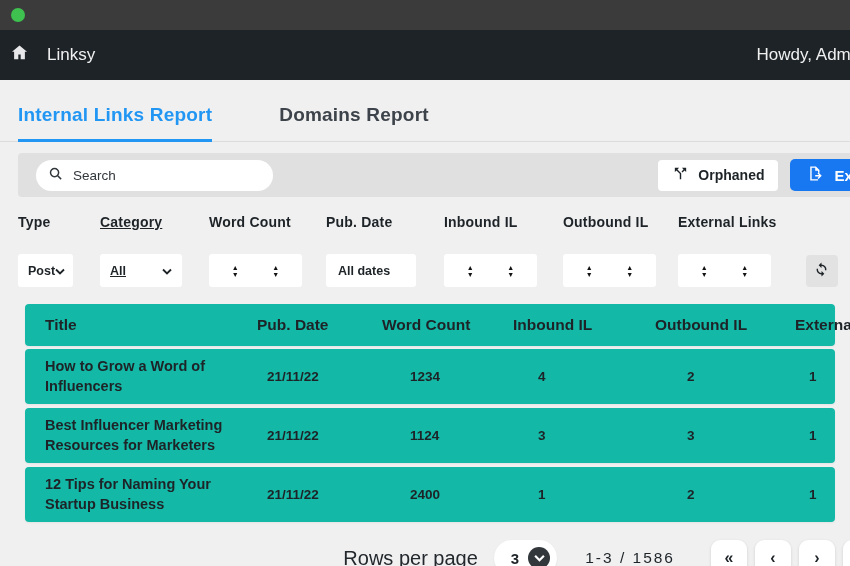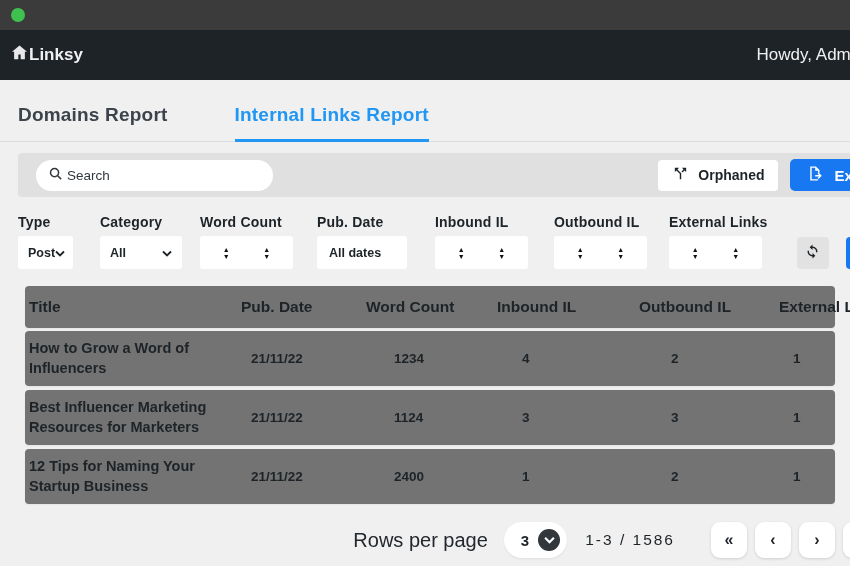--- a/index.html
+++ b/index.html
@@ -11,71 +11,71 @@
     position: relative;
     color: #1d2327;
   }
 
   
   .mac-bar { height: 30px; background: #3b3b3b; display: flex; align-items: center; padding-left: 11px; }
   .mac-dot { width: 14px; height: 14px; border-radius: 50%; background: #3ec14e; }
 
   
   .admin-bar { height: 50px; background: #1d2327; color: #f0f0f1; display: flex; align-items: center; padding-left: 10px; font-size: 17px; }
-  .admin-brand { display: flex; align-items: center; gap: 0; font-weight: 700; }
+  .admin-brand { display: flex; align-items: center; gap: 18px; font-weight: 400; }
   .admin-greeting { margin-left: auto; margin-right: -14px; white-space: nowrap; font-weight: 500; }
 
   
   .tabs { display: flex; gap: 67px; padding-left: 18px; border-bottom: 1px solid #dcdcde; margin-top: 8px; }
   .tab { font-size: 19px; font-weight: 700; color: #3c434a; padding: 16px 0 13px; cursor: pointer; border-bottom: 3px solid transparent; margin-bottom: -1px; letter-spacing: 0.2px; }
   .tab.active { color: #2196f3; border-bottom-color: #2196f3; }
 
   
   .toolbar { margin-left: 18px; margin-top: 11px; height: 44px; width: calc(100% - 18px + 10px); background: #e0e0e1; border-radius: 4px; display: flex; align-items: center; padding-left: 18px; }
-  .search-pill { width: 237px; height: 31px; background: #fff; border-radius: 16px; display: flex; align-items: center; gap: 4px; padding: 0 12px; flex: none; }
+  .search-pill { width: 237px; height: 31px; background: #fff; border-radius: 16px; display: flex; align-items: center; gap: 10px; padding: 0 12px; flex: none; }
   .search-pill input { border: none; outline: none; font-family: inherit; font-size: 13.5px; color: #1d2327; width: 100%; background: transparent; }
   .search-pill input::placeholder { color: #32373c; opacity: 1; }
   .orphaned-btn { margin-left: auto; flex: none; background: #fff; border: none; border-radius: 4px; height: 31px; padding: 0 14px; display: flex; gap: 9px; align-items: center; font-family: inherit; font-size: 14px; font-weight: 600; color: #1d2327; cursor: pointer; }
   .export-btn { flex: none; margin-left: 12px; margin-right: -46px; background: #1778f2; color: #fff; border: none; border-radius: 5px; height: 32px; padding: 0 24px 0 16px; display: flex; gap: 11px; align-items: center; font-family: inherit; font-size: 15px; font-weight: 600; cursor: pointer; }
 
   
   .filters { display: flex; align-items: flex-start; padding: 17px 0 0 18px; }
-  .filter { display: flex; flex-direction: column; gap: 6px; }
+  .filter { display: flex; flex-direction: column; gap: 24px; }
   .filter-label { font-size: 14px; font-weight: 600; color: #1d2327; letter-spacing: 0.2px; white-space: nowrap; }
   .fbox { background: #fff; border-radius: 3px; height: 33px; display: flex; align-items: center; font-size: 12.5px; font-weight: 600; }
   .select-box { justify-content: space-between; padding: 0 10px; cursor: pointer; }
   .spinbox { justify-content: space-around; padding: 0 6px; }
   .spinner { display: flex; flex-direction: column; align-items: center; cursor: pointer; }
   .sp-glyph { font-size: 7px; line-height: 7px; color: #111; }
   .datebox { padding: 0 12px; cursor: pointer; }
   .icon-btn { width: 32px; height: 32px; border: none; border-radius: 4px; display: flex; align-items: center; justify-content: center; cursor: pointer; align-self: flex-end; flex: none; }
   .refresh-btn { background: #e2e2e3; }
   .sort-btn { background: #1778f2; }
 
   .w-type { width: 55px; text-align: center; } .m-type { margin-right: 27px; }
-  .w-cat { width: 82px; } .m-cat { margin-right: 18px; }
+  .w-cat { width: 82px; } .m-cat { margin-right: 27px; text-decoration: underline; }
   .w-num { width: 93px; } .m-wc { margin-right: 24px; } .m-pd { margin-right: 28px; }
   .w-date { width: 90px; } .m-in { margin-right: 26px; } .m-out { margin-right: 22px; } .m-ext { margin-right: 29px; }
   .m-ref { margin-right: 17px; }
 
   
   .table { margin: 17px 0 0 25px; }
-  .t-card { background: #737373; border-radius: 4px; width: calc(100% - 25px + 10px); box-shadow: 0 1px 2px rgba(0,0,0,0.05); display: grid; grid-template-columns: 212px 125px 131px 142px 140px 170px; align-items: center; padding-left: 4px; }
+  .t-card { background: #14b8a6; border-radius: 4px; width: calc(100% - 25px + 10px); box-shadow: 0 1px 2px rgba(0,0,0,0.05); display: grid; grid-template-columns: 212px 125px 131px 142px 140px 170px; align-items: center; padding-left: 20px; }
   .t-head { height: 42px; margin-bottom: 3px; font-size: 15.5px; font-weight: 700; }
   .t-row { height: 55px; margin-bottom: 4px; }
   .cell-title { font-size: 14.5px; font-weight: 700; line-height: 1.35; padding-right: 14px; }
   .cell-val { font-size: 13.5px; font-weight: 700; }
   .pad-date { padding-left: 10px; } .pad-wc { padding-left: 28px; } .pad-in { padding-left: 25px; } .pad-out { padding-left: 32px; } .pad-ext { padding-left: 14px; }
 
   
   .footer { display: flex; align-items: center; justify-content: flex-end; margin-top: 12px; height: 48px; }
   .rpp-label { font-size: 20px; color: #23282d; }
   .rpp-pill { margin-left: 16px; background: #fff; border: none; height: 36px; border-radius: 18px; display: flex; align-items: center; gap: 9px; padding: 0 7px 0 17px; font-family: inherit; font-size: 15px; font-weight: 600; color: #1d2327; cursor: pointer; box-shadow: 0 1px 2px rgba(0,0,0,0.08); }
   .rpp-circle { width: 22px; height: 22px; border-radius: 50%; background: #32373c; display: flex; align-items: center; justify-content: center; }
-  .range-text { margin-left: 18px; font-size: 15.5px; letter-spacing: 2px; color: #1d2327; }
+  .range-text { margin-left: 28px; font-size: 15.5px; letter-spacing: 2px; color: #1d2327; }
   .pager { display: flex; gap: 8px; margin-left: 36px; margin-right: -29px; }
   .page-btn { width: 36px; height: 36px; background: #fff; border: none; border-radius: 9px; box-shadow: 0 1px 3px rgba(0,0,0,0.14); font-family: inherit; font-size: 16px; font-weight: 700; color: #1d2327; cursor: pointer; display: flex; align-items: center; justify-content: center; }
 </style>
 </head>
 <body>
 
 <div class="mac-bar">
   <span class="mac-dot"></span>
 </div>
 
@@ -85,22 +85,22 @@
       <svg width="19" height="19" viewBox="0 0 24 24" fill="#e8e8ea">
           <path d="M12 3 2.5 11h2.7v9.5h5.3v-6h3v6h5.3V11h2.7L12 3z"></path>
         </svg>
     </span>
     <span>Linksy</span>
   </span>
   <span class="admin-greeting">Howdy, Admin</span>
 </div>
 
 <div class="tabs">
+  <div class="tab active">Internal Links Report</div>
   <div class="tab">Domains Report</div>
-  <div class="tab active">Internal Links Report</div>
 </div>
 
 <div class="toolbar">
   <div class="search-pill">
     <span>
       <svg width="15" height="15" viewBox="0 0 24 24" fill="none" stroke="#32373c" stroke-width="2.4">
           <circle cx="10.5" cy="10.5" r="6.5"></circle>
           <line x1="15.5" y1="15.5" x2="21" y2="21"></line>
         </svg>
     </span>

